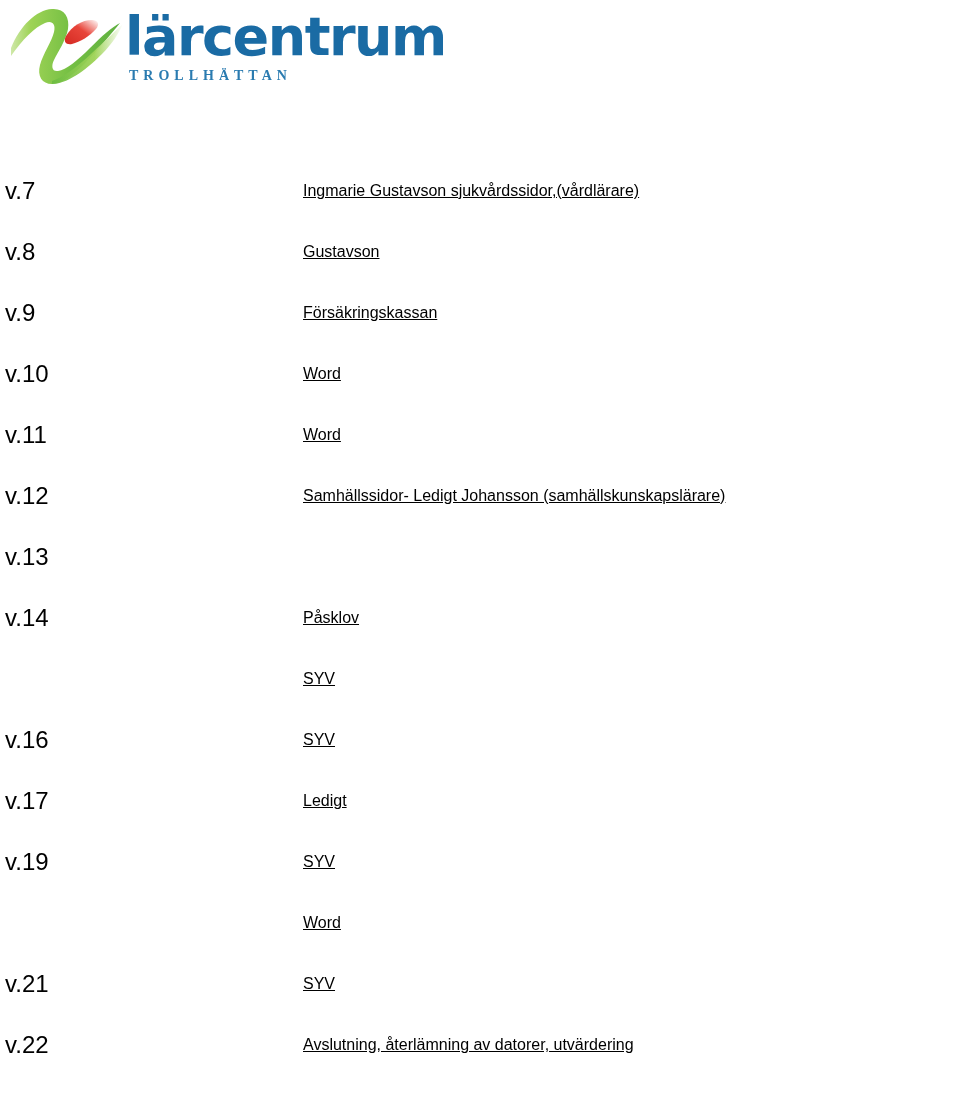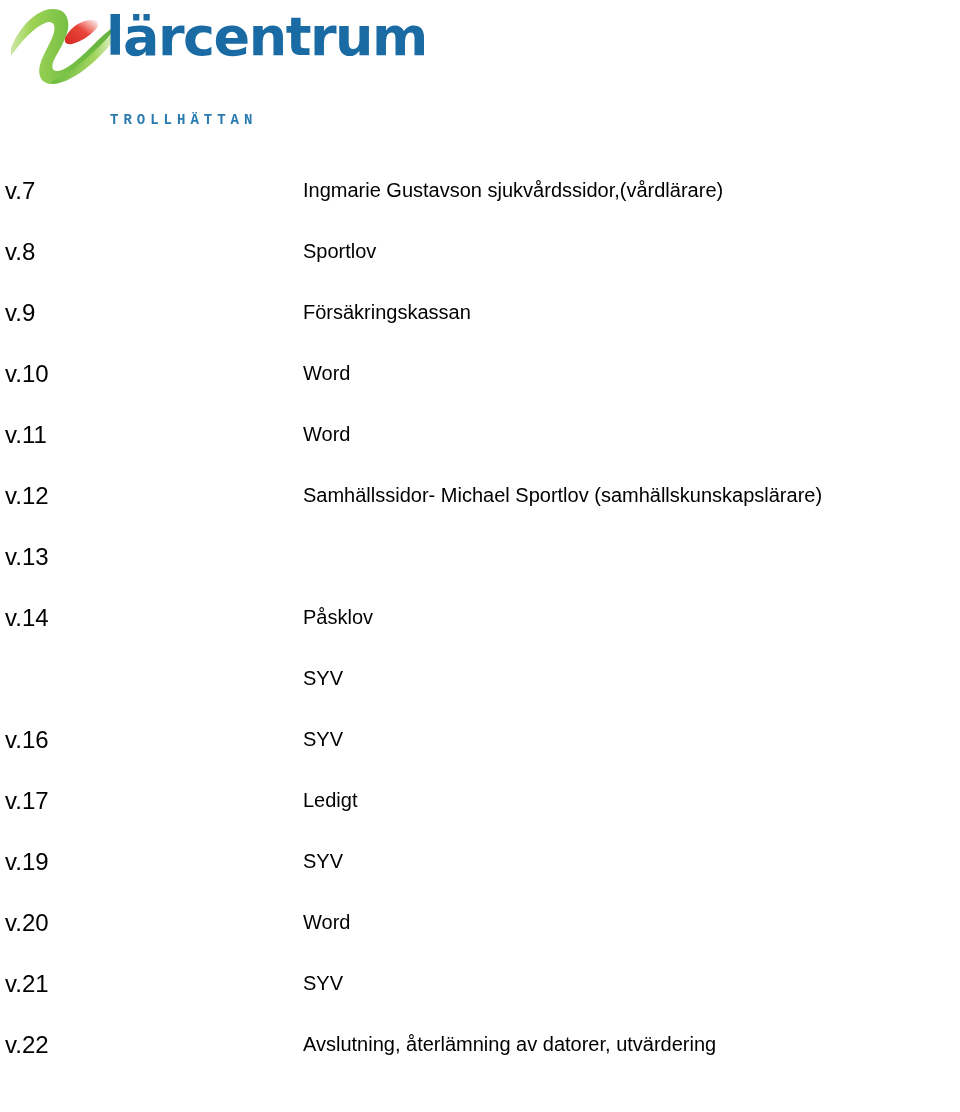--- a/index.html
+++ b/index.html
@@ -33,21 +33,21 @@
   }
   .logo-mark {
     position: absolute;
     left: 0;
     top: 0;
     width: 118px;
     height: 88px;
   }
   .logo-wordmark {
     position: absolute;
-    left: 100px;
+    left: 119px;
     top: 6px;
     width: 300px;
     height: 84px;
     text-align: center;
   }
   .logo-name {
     position: absolute;
     left: 0;
     top: 0;
     font-family: "DejaVu Sans", sans-serif;
@@ -55,27 +55,26 @@
     font-size: 54px;
     line-height: 58px;
     letter-spacing: -1.5px;
     color: #1a6ba4;
     white-space: nowrap;
   }
   .logo-sub {
     position: absolute;
     left: 4px;
     top: 60px;
-    font-family: Liberation Mono, monospace;
+    font-family: Liberation Serif, serif;
     font-weight: bold;
     font-size: 14px;
     letter-spacing: 5px;
     color: #2a7bb0;
     white-space: nowrap;
-    margin-top: 44px;
   }
 
   
   .schedule {
     position: absolute;
     left: 0;
     top: 160px;
     width: 960px;
   }
   .schedule-row {
@@ -91,23 +90,24 @@
     width: 290px;
     font-size: 24px;
     line-height: 61px;
     color: #000000;
   }
   .topic-cell {
     position: absolute;
     left: 303px;
     top: 0;
     width: 650px;
-    font-size: 20px;
+    font-size: 16px;
     line-height: 61px;
     color: #000000;
+    text-decoration: underline;
   }
 </style>
 </head>
 <body>
 
 <div class="page-header">
   <div class="logo">
 
     <div class="logo-mark">
       <svg width="118" height="88" viewBox="0 0 118 88" xmlns="http://www.w3.org/2000/svg">
@@ -148,37 +148,37 @@
   </div>
 </div>
 
 <div class="schedule">
     <div class="schedule-row">
       <div class="week-cell">v.7</div>
       <div class="topic-cell">Ingmarie Gustavson sjukvårdssidor,(vårdlärare)</div>
     </div>
     <div class="schedule-row">
       <div class="week-cell">v.8</div>
-      <div class="topic-cell">Sportlov</div>
+      <div class="topic-cell">Gustavson</div>
     </div>
     <div class="schedule-row">
       <div class="week-cell">v.9</div>
       <div class="topic-cell">Försäkringskassan</div>
     </div>
     <div class="schedule-row">
       <div class="week-cell">v.10</div>
       <div class="topic-cell">Word</div>
     </div>
     <div class="schedule-row">
       <div class="week-cell">v.11</div>
       <div class="topic-cell">Word</div>
     </div>
     <div class="schedule-row">
       <div class="week-cell">v.12</div>
-      <div class="topic-cell">Samhällssidor- Michael Sportlov (samhällskunskapslärare)</div>
+      <div class="topic-cell">Samhällssidor- Ledigt Johansson (samhällskunskapslärare)</div>
     </div>
     <div class="schedule-row">
       <div class="week-cell">v.13</div>
     </div>
     <div class="schedule-row">
       <div class="week-cell">v.14</div>
       <div class="topic-cell">Påsklov</div>
     </div>
     <div class="schedule-row">
       <div class="topic-cell">SYV</div>
@@ -189,21 +189,20 @@
     </div>
     <div class="schedule-row">
       <div class="week-cell">v.17</div>
       <div class="topic-cell">Ledigt</div>
     </div>
     <div class="schedule-row">
       <div class="week-cell">v.19</div>
       <div class="topic-cell">SYV</div>
     </div>
     <div class="schedule-row">
-      <div class="week-cell">v.20</div>
       <div class="topic-cell">Word</div>
     </div>
     <div class="schedule-row">
       <div class="week-cell">v.21</div>
       <div class="topic-cell">SYV</div>
     </div>
     <div class="schedule-row">
       <div class="week-cell">v.22</div>
       <div class="topic-cell">Avslutning, återlämning av datorer, utvärdering</div>
     </div>

